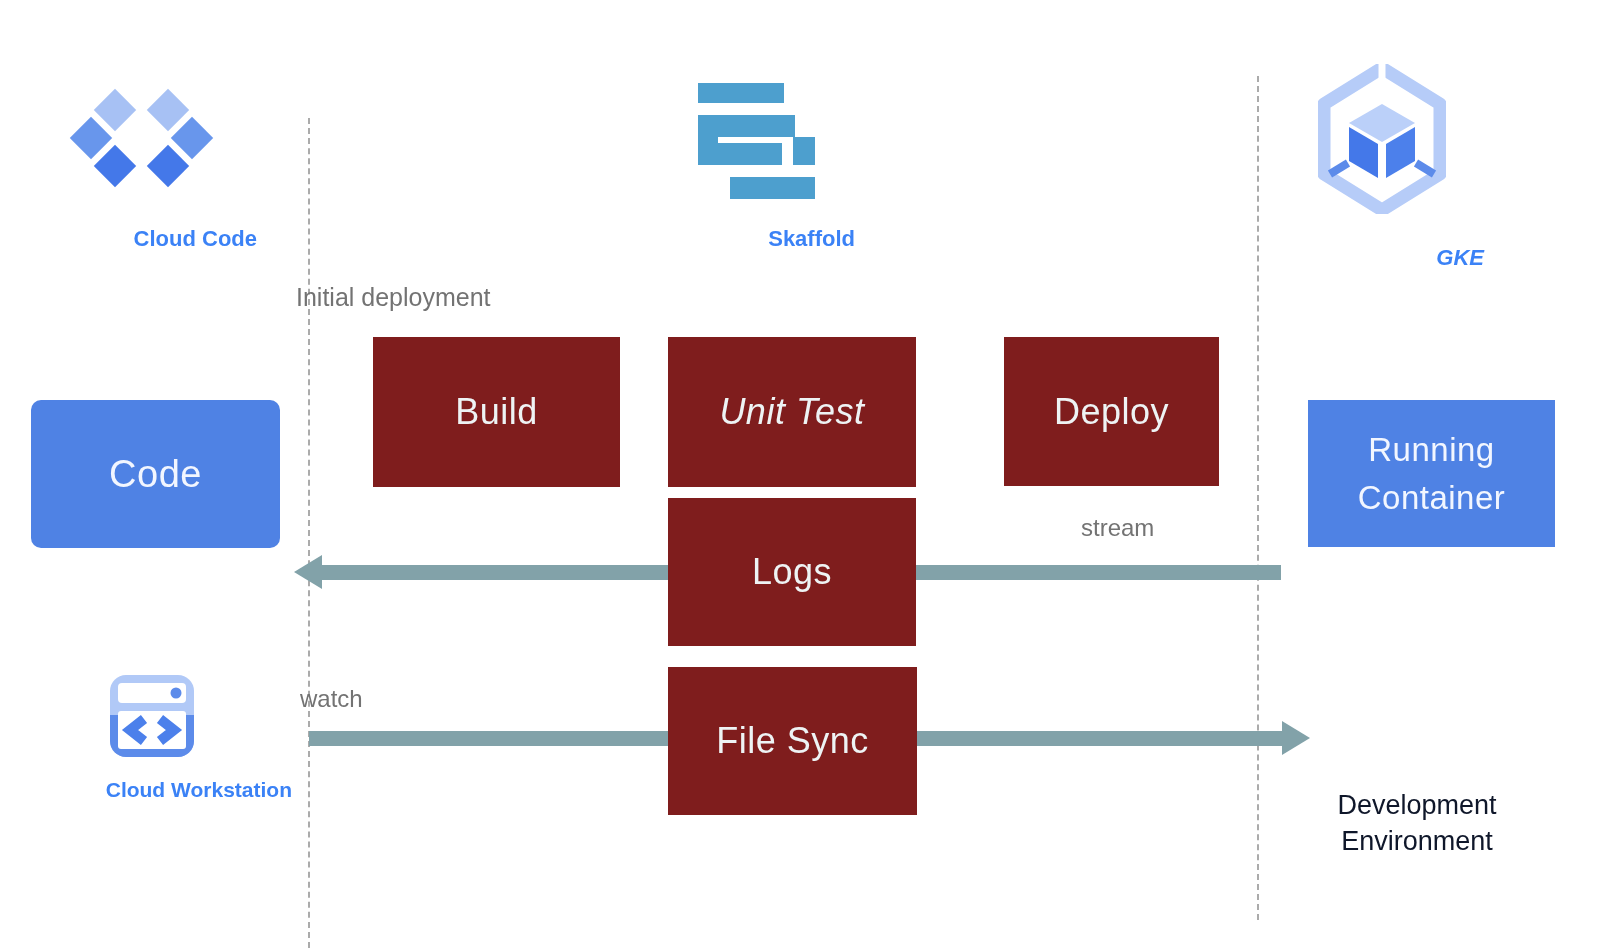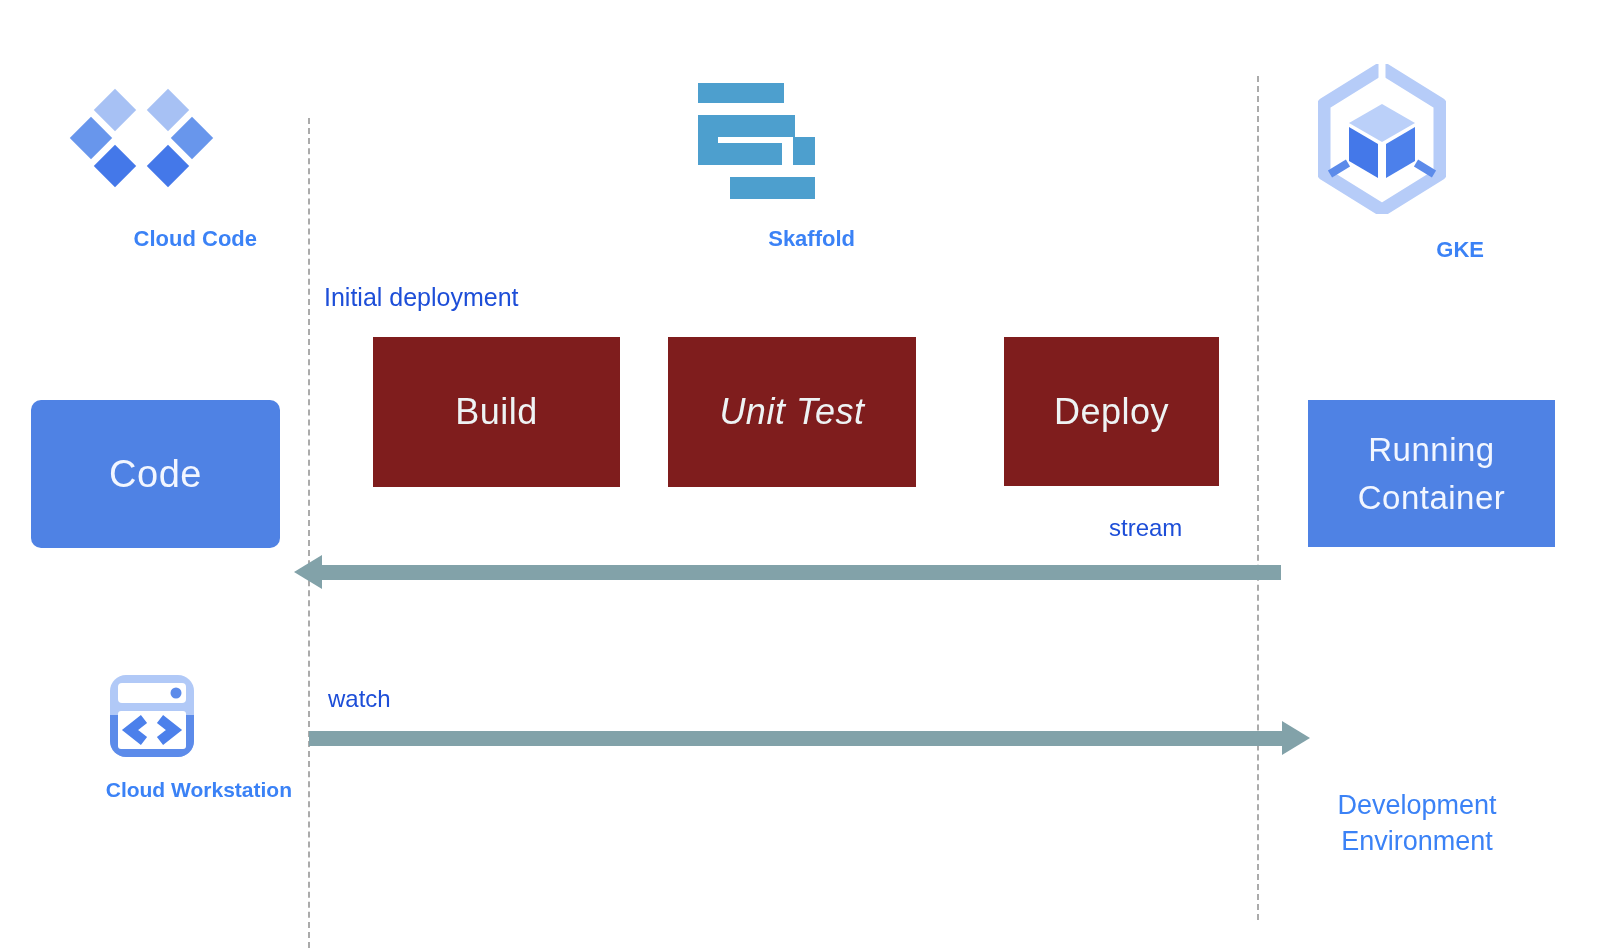--- a/index.html
+++ b/index.html
@@ -35,33 +35,33 @@
 
   
   .aline{position:absolute;background:#82a2a9;height:15px;z-index:1;}
   #stream-line{left:316px;top:565px;width:965px;}
   #watch-line{left:309px;top:731px;width:975px;}
   .ahead{position:absolute;width:0;height:0;z-index:1;}
   #stream-head{left:294px;top:555px;border-right:28px solid #82a2a9;border-top:17px solid transparent;border-bottom:17px solid transparent;}
   #watch-head{left:1282px;top:721px;border-left:28px solid #82a2a9;border-top:17px solid transparent;border-bottom:17px solid transparent;}
 
   
-  .note{position:absolute;color:#1d4ed8;font-size:25px;z-index:3;margin-left:28px;}
+  .note{position:absolute;color:#737373;font-size:25px;z-index:3;}
   #note-initial{left:296px;top:283px;}
   #note-stream{left:1081px;top:514px;font-size:24px;}
   #note-watch{left:300px;top:685px;font-size:24px;}
 
   
   .caption{position:absolute;color:#3b82f6;font-weight:700;font-size:22px;text-align:right;z-index:3;}
   #cap-cloud-code{left:37px;top:226px;width:220px;}
   #cap-skaffold{left:655px;top:226px;width:200px;}
-  #cap-gke{left:1284px;top:237px;width:200px;}
+  #cap-gke{left:1284px;top:245px;width:200px;font-style:italic;}
   #cap-cloud-workstation{left:32px;top:778px;width:260px;font-size:21px;}
 
-  .bignote{position:absolute;color:#3b82f6;text-align:center;z-index:3;}
+  .bignote{position:absolute;color:#0f172a;text-align:center;z-index:3;}
   #note-dev-workstation{left:28px;top:818px;width:250px;font-size:28px;line-height:1.32;}
   #note-dev-environment{left:1282px;top:788px;width:270px;font-size:27px;line-height:1.33;}
 
   
   #cloud-code-icon{position:absolute;left:60px;top:88px;width:150px;height:94px;}
   .diamond{position:absolute;width:30px;height:30px;transform:rotate(45deg);}
   .d-light{background:#a7c1f4;}
   .d-med{background:#6896ec;}
   .d-dark{background:#4478e9;}
   #cc-d1{left:40px;top:7px;}  #cc-d2{left:93px;top:7px;}
@@ -137,20 +137,26 @@
   </div>
   <div class="pbox" id="box-build">
     <span>Build</span>
   </div>
   <div class="pbox" id="box-unit-test">
     <span>Unit Test</span>
   </div>
   <div class="pbox" id="box-deploy">
     <span>Deploy</span>
   </div>
+  <div class="pbox" id="box-logs">
+    <span>Logs</span>
+  </div>
+  <div class="pbox" id="box-file-sync">
+    <span>File Sync</span>
+  </div>
   <div class="bbox" id="box-running">
     <span>Running Container</span>
   </div>
 
   <div id="cloud-workstation-icon">
     <svg width="96" height="96" viewBox="0 0 96 96">
       <rect x="6" y="8" width="84" height="82" rx="16" fill="#b1c9f7"></rect>
       <path d="M6,48 v26 a16,16 0 0 0 16,16 h52 a16,16 0 0 0 16,-16 v-26 z" fill="#5c8bea"></path>
       <rect x="14" y="16" width="68" height="20" rx="4" fill="#ffffff"></rect>
       <circle cx="72" cy="26" r="5.5" fill="#5c8bea"></circle>

